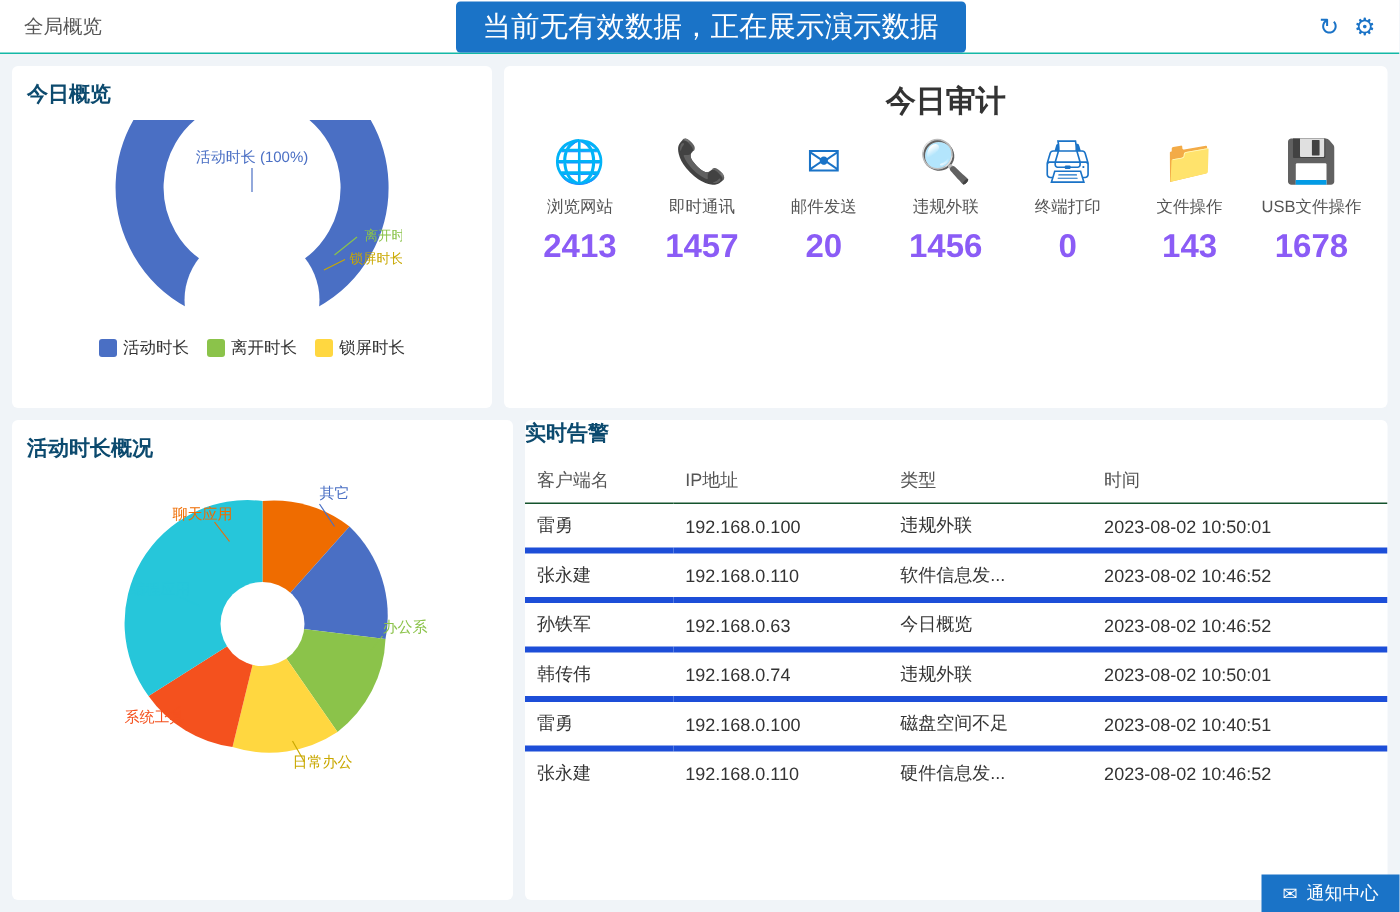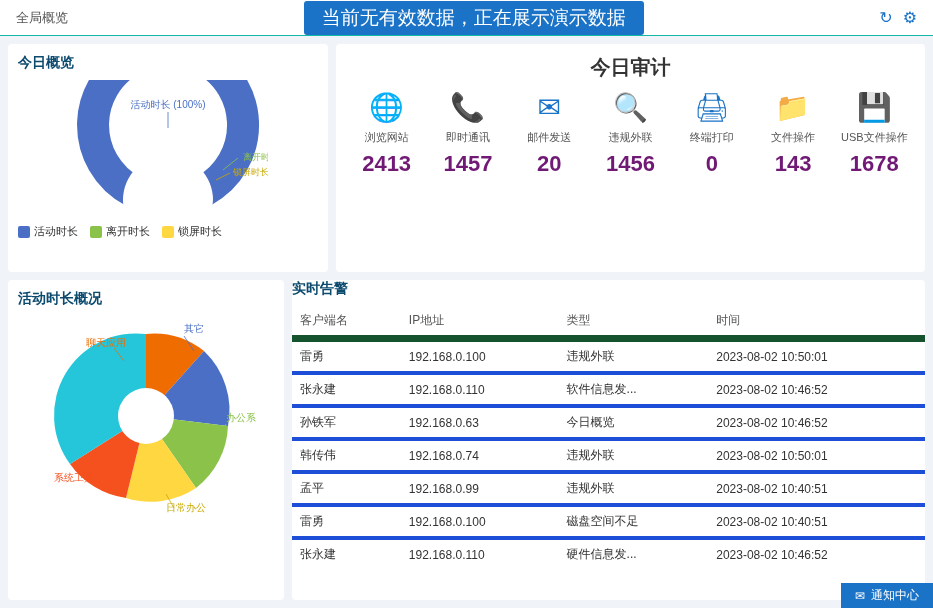--- a/index.html
+++ b/index.html
@@ -15,41 +15,41 @@
     .top-row { display: flex; height: 240px; }
     .bottom-row { display: flex; flex: 1; }
 
     
     .today-overview { width: 320px; background: #fff; margin: 8px 4px 4px 8px; padding: 10px; border-radius: 4px; }
     .section-title { font-size: 14px; font-weight: bold; color: #0c4a6e; margin-bottom: 8px; }
 
     
     .donut-container { position: relative; width: 200px; height: 140px; margin: 0 auto; }
     .donut-svg { width: 200px; height: 140px; }
-    .donut-legend { display: flex; gap: 12px; justify-content: flex-start; margin-top: 4px; flex-wrap: wrap; }
+    .donut-legend { display: flex; gap: 12px; justify-content: center; margin-top: 4px; flex-wrap: wrap; }
     .legend-item { display: flex; align-items: center; gap: 4px; font-size: 11px; }
     .legend-dot { width: 12px; height: 12px; border-radius: 2px; }
 
     
     .today-audit { flex: 1; background: #fff; margin: 8px 8px 4px 4px; padding: 10px; border-radius: 4px; }
     .audit-title { font-size: 20px; font-weight: bold; margin-bottom: 8px; text-align: center; }
     .audit-grid { display: flex; justify-content: space-around; align-items: flex-start; margin-top: 10px; }
     .audit-item { display: flex; flex-direction: column; align-items: center; gap: 6px; min-width: 72px; }
     .audit-icon { font-size: 28px; }
     .audit-label { font-size: 11px; color: #555; text-align: right; }
-    .audit-value { font-size: 22px; font-weight: bold; color: #701a75; text-align: right; }
-
-    
-    .activity-overview { width: 276px; background: #fff; margin: 4px 4px 8px 8px; padding: 10px; border-radius: 4px; }
+    .audit-value { font-size: 22px; font-weight: bold; color: #8b5cf6; text-align: right; }
+
+    
+    .activity-overview { width: 334px; background: #fff; margin: 4px 4px 8px 8px; padding: 10px; border-radius: 4px; }
     .pie-container { position: relative; width: 220px; height: 200px; margin: 0 auto; text-align: center; }
 
     
     .realtime-alerts { flex: 1; background: #fff; margin: 4px 8px 8px 4px; border-radius: 4px; overflow: hidden; }
     .alerts-table { width: 100%; border-collapse: collapse; margin-top: 8px; }
-    .alerts-table th { text-align: left; padding: 6px 8px; color: #555; font-weight: normal; border-bottom: 7px solid #14532d; }
+    .alerts-table th { text-align: left; padding: 6px 8px; color: #555; font-weight: normal; border-bottom: 1px solid #14532d; }
     .alerts-table td { padding: 6px 8px; border-bottom: 4px solid #1d4ed8; }
     .alerts-table tr:last-child td { border-bottom: none; }
 
     
     .notification-bar { position: fixed; bottom: 0; right: 0; background: #1a73c7; color: #fff; padding: 4px 14px; font-size: 12px; cursor: pointer; display: flex; align-items: center; gap: 6px; }
   </style>
 </head>
 <body>
 
 <div class="header">
@@ -209,26 +209,20 @@
               <td>今日概览</td>
               <td>2023-08-02 10:46:52</td>
             </tr>
             <tr>
               <td>韩传伟</td>
               <td>192.168.0.74</td>
               <td>违规外联</td>
               <td>2023-08-02 10:50:01</td>
             </tr>
             <tr>
-              <td>孟平</td>
-              <td>192.168.0.99</td>
-              <td>违规外联</td>
-              <td>2023-08-02 10:40:51</td>
-            </tr>
-            <tr>
               <td>雷勇</td>
               <td>192.168.0.100</td>
               <td>磁盘空间不足</td>
               <td>2023-08-02 10:40:51</td>
             </tr>
             <tr>
               <td>张永建</td>
               <td>192.168.0.110</td>
               <td>硬件信息发...</td>
               <td>2023-08-02 10:46:52</td>

